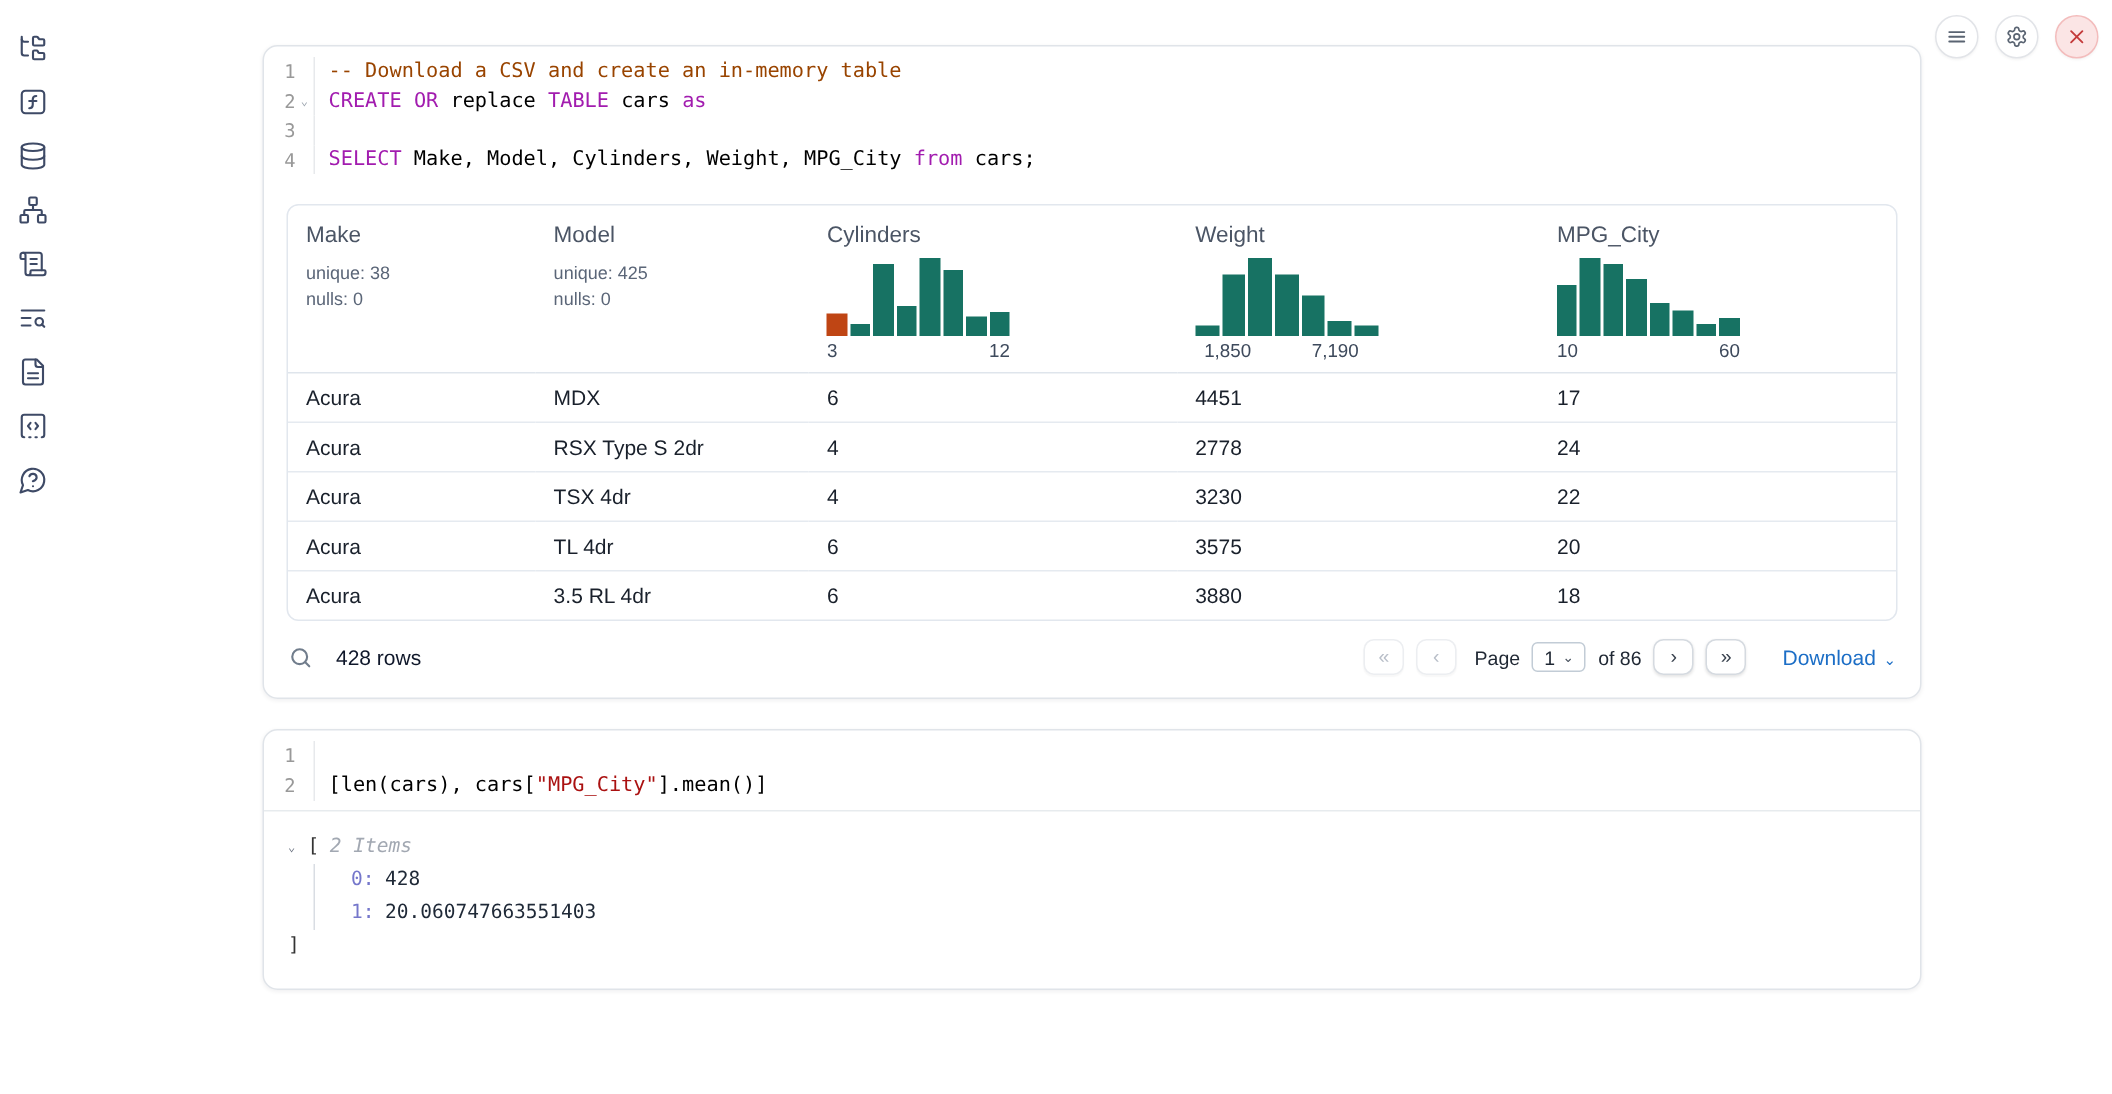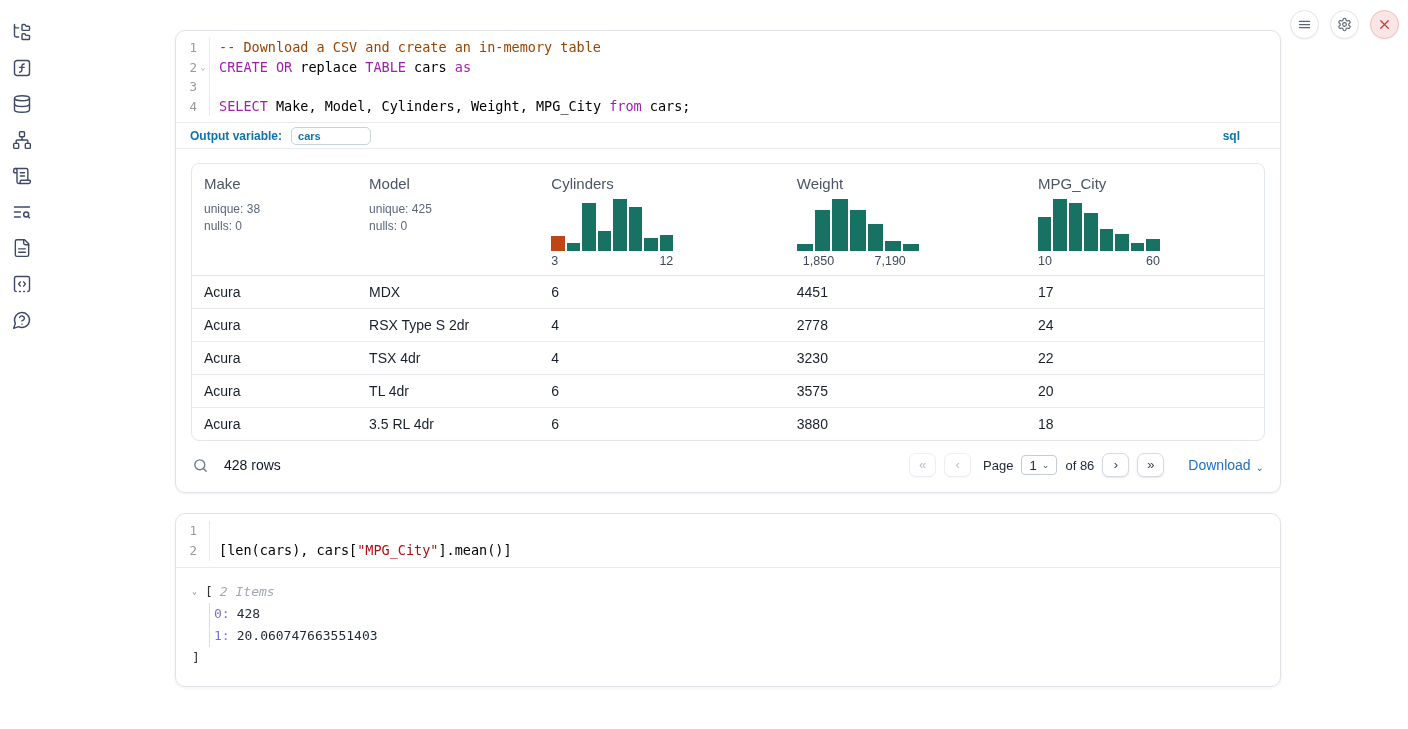--- a/index.html
+++ b/index.html
@@ -85,21 +85,21 @@
   .download .chev { color:#1c6ec6; font-size:10px; margin-top:2px; }
 
   
   .divider { border-top:1px solid #e7ebee; }
   .tree-output { padding:13px 16px 17px; font-family:"DejaVu Sans Mono", monospace;
                  font-size:13px; line-height:22px; color:#1f2937; }
   .tree-head { display:flex; align-items:center; }
   .tree-chevron { font-size:8px; color:#6b7280; width:13px; }
   .tree-bracket { color:#333; }
   .tree-items-label { font-style:italic; color:#a2a8b2; margin-left:7px; }
-  .tree-children { margin-left:17px; border-left:1px solid #d9dde3; padding-left:4px; }
+  .tree-children { margin-left:17px; border-left:1px solid #d9dde3; padding-left:24px; }
   .tree-key { color:#7577cb; }
   .tree-val { color:#1f2937; margin-left:7px; }
   .tree-close { color:#333; }
 </style>
 </head>
 <body>
 
 <aside class="sidebar">
   <button class="sb-btn">
     <span><svg viewBox="0 0 24 24" fill="none" stroke="currentColor" stroke-width="1.7" stroke-linecap="round" stroke-linejoin="round">
@@ -229,25 +229,20 @@
         </div>
         <div class="cm-line">
           <span class="gutter">
             <span>4</span>
             <span class="fold"></span>
           </span>
           <span class="ltext"><span class="tok-keyword">SELECT</span><span class="tok-plain"> Make, Model, Cylinders, Weight, MPG_City </span><span class="tok-keyword">from</span><span class="tok-plain"> cars;</span></span>
         </div>
       </div>
 
-    <div class="outvar-bar">
-      <span class="outvar-label">Output variable:</span>
-      <input class="outvar-input" value="cars" style="">
-      <span class="lang-badge">sql</span>
-    </div>
 
     <div class="table-output">
       <table>
         <colgroup>
           <col style="width:15.4%">
             <col style="width:17%">
             <col style="width:22.9%">
           <col style="width:22.5%">
             <col style="width:22.2%">
         </colgroup>

